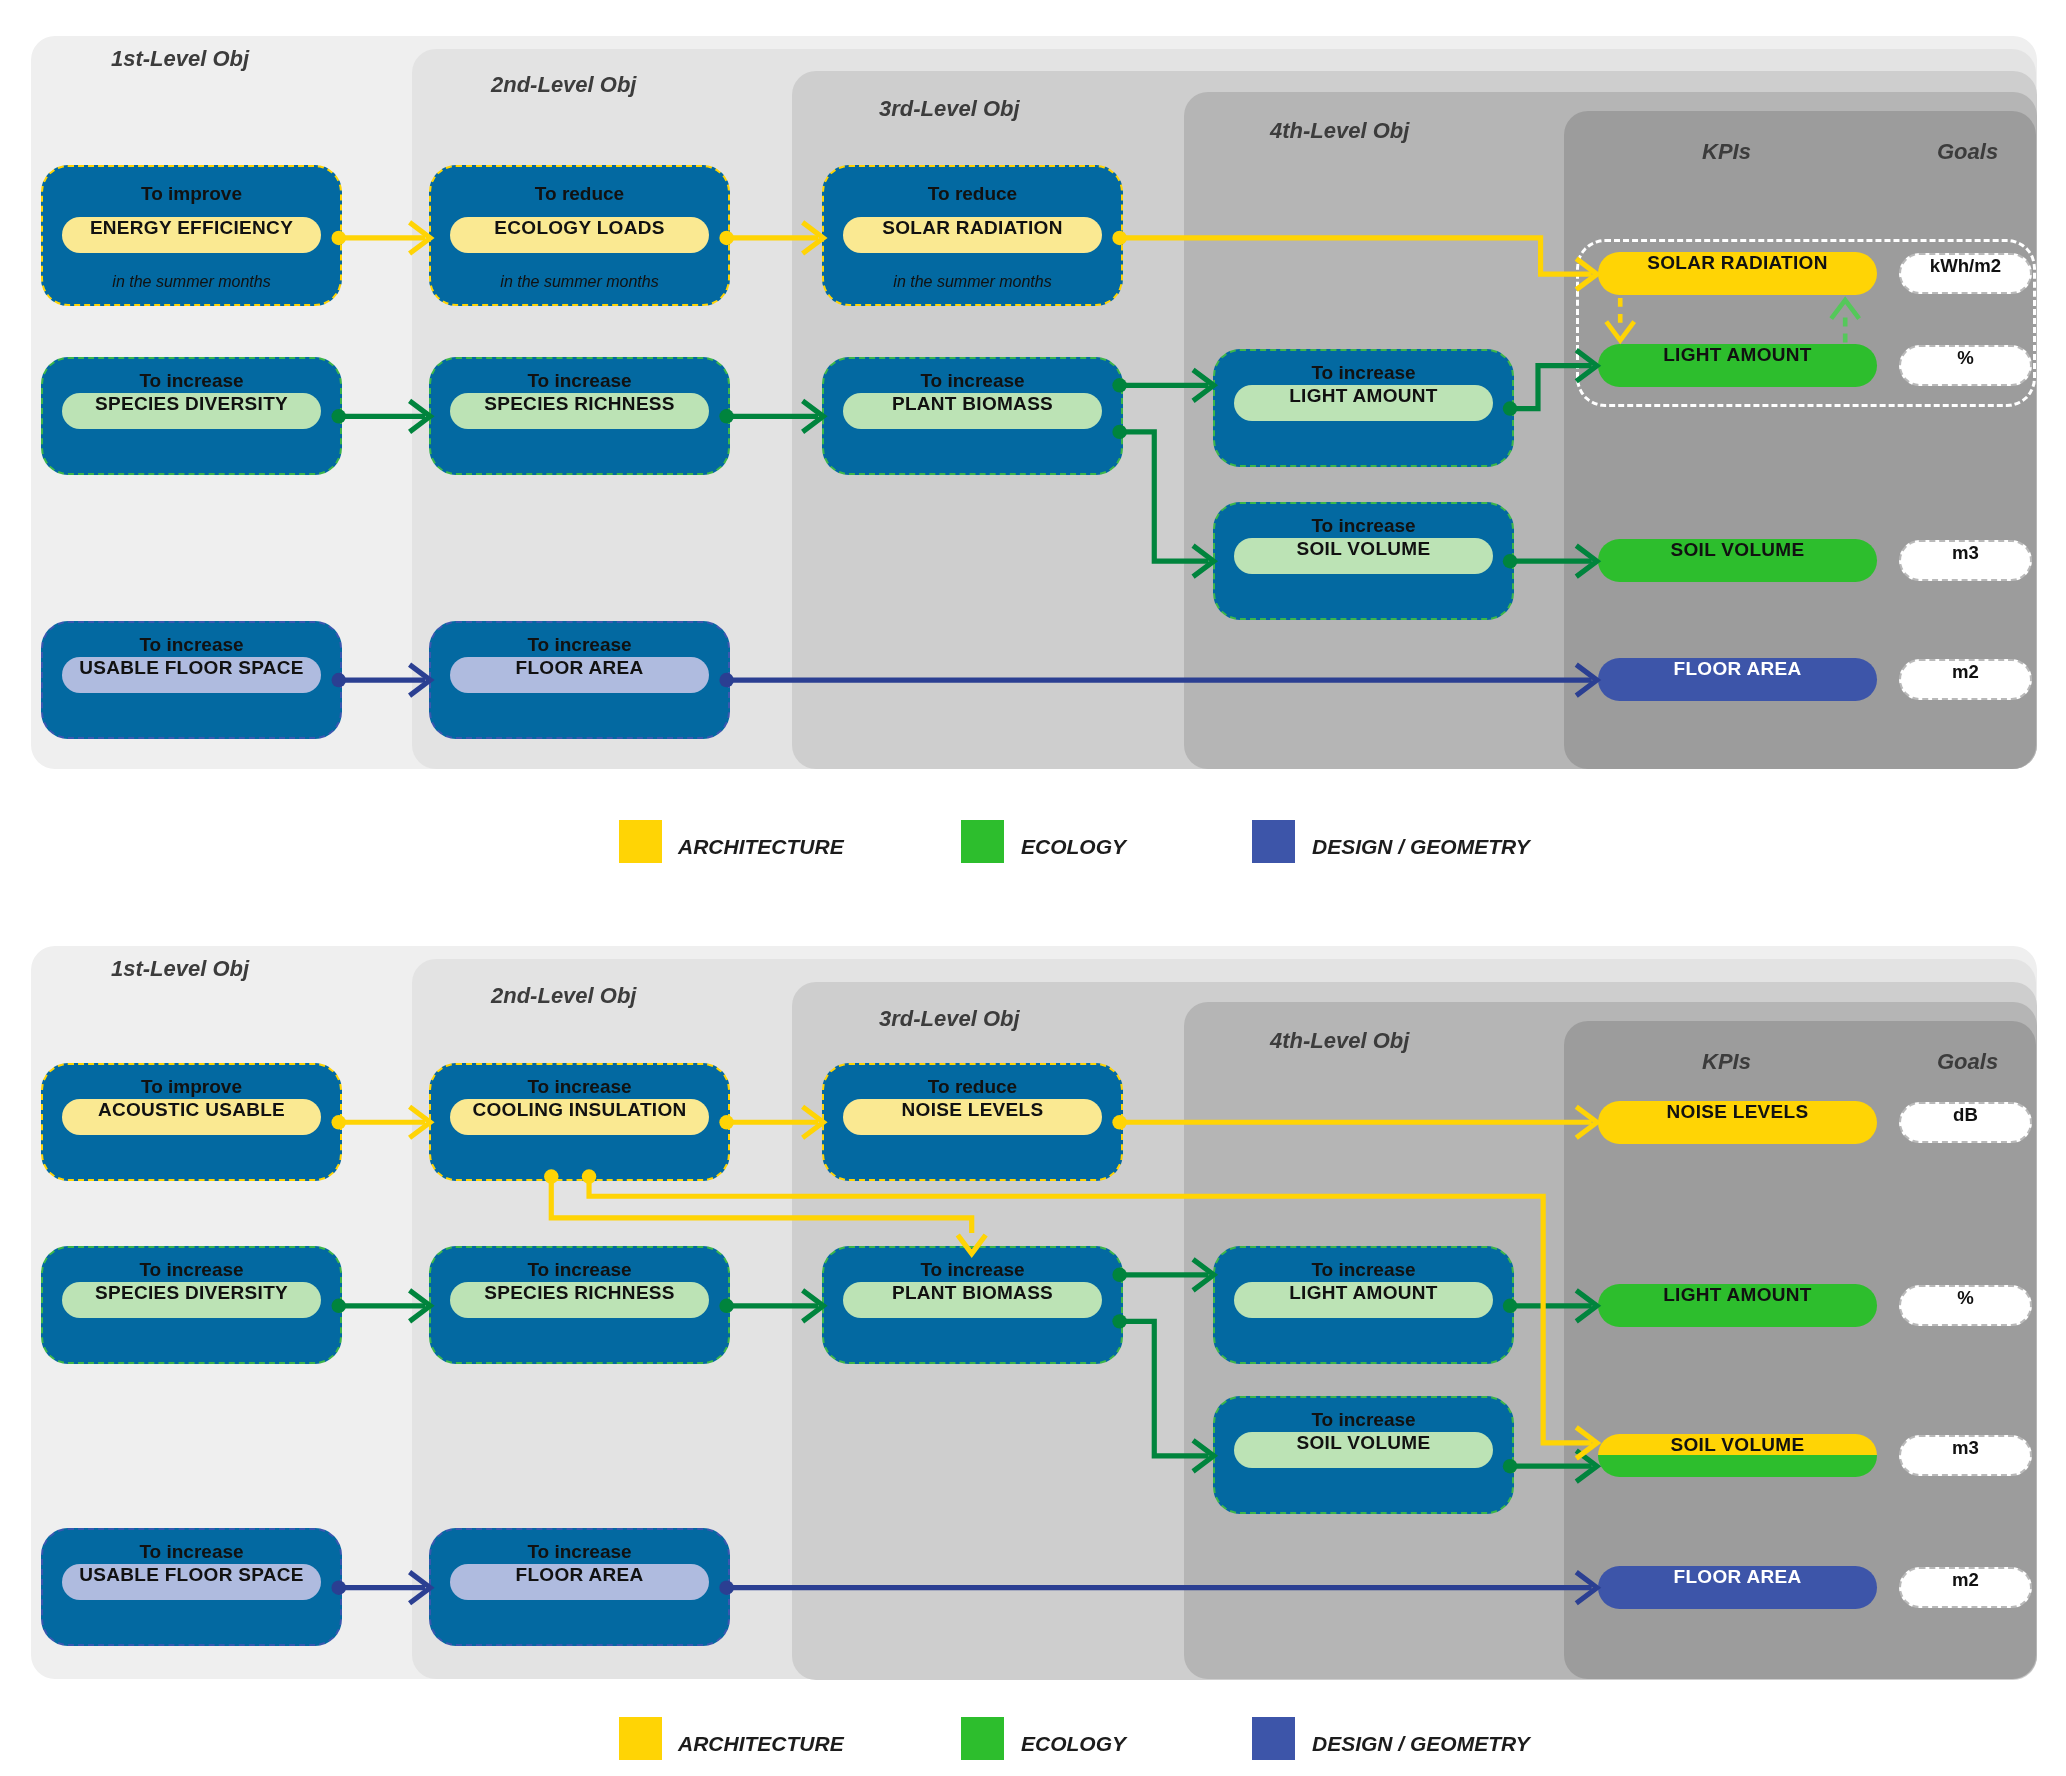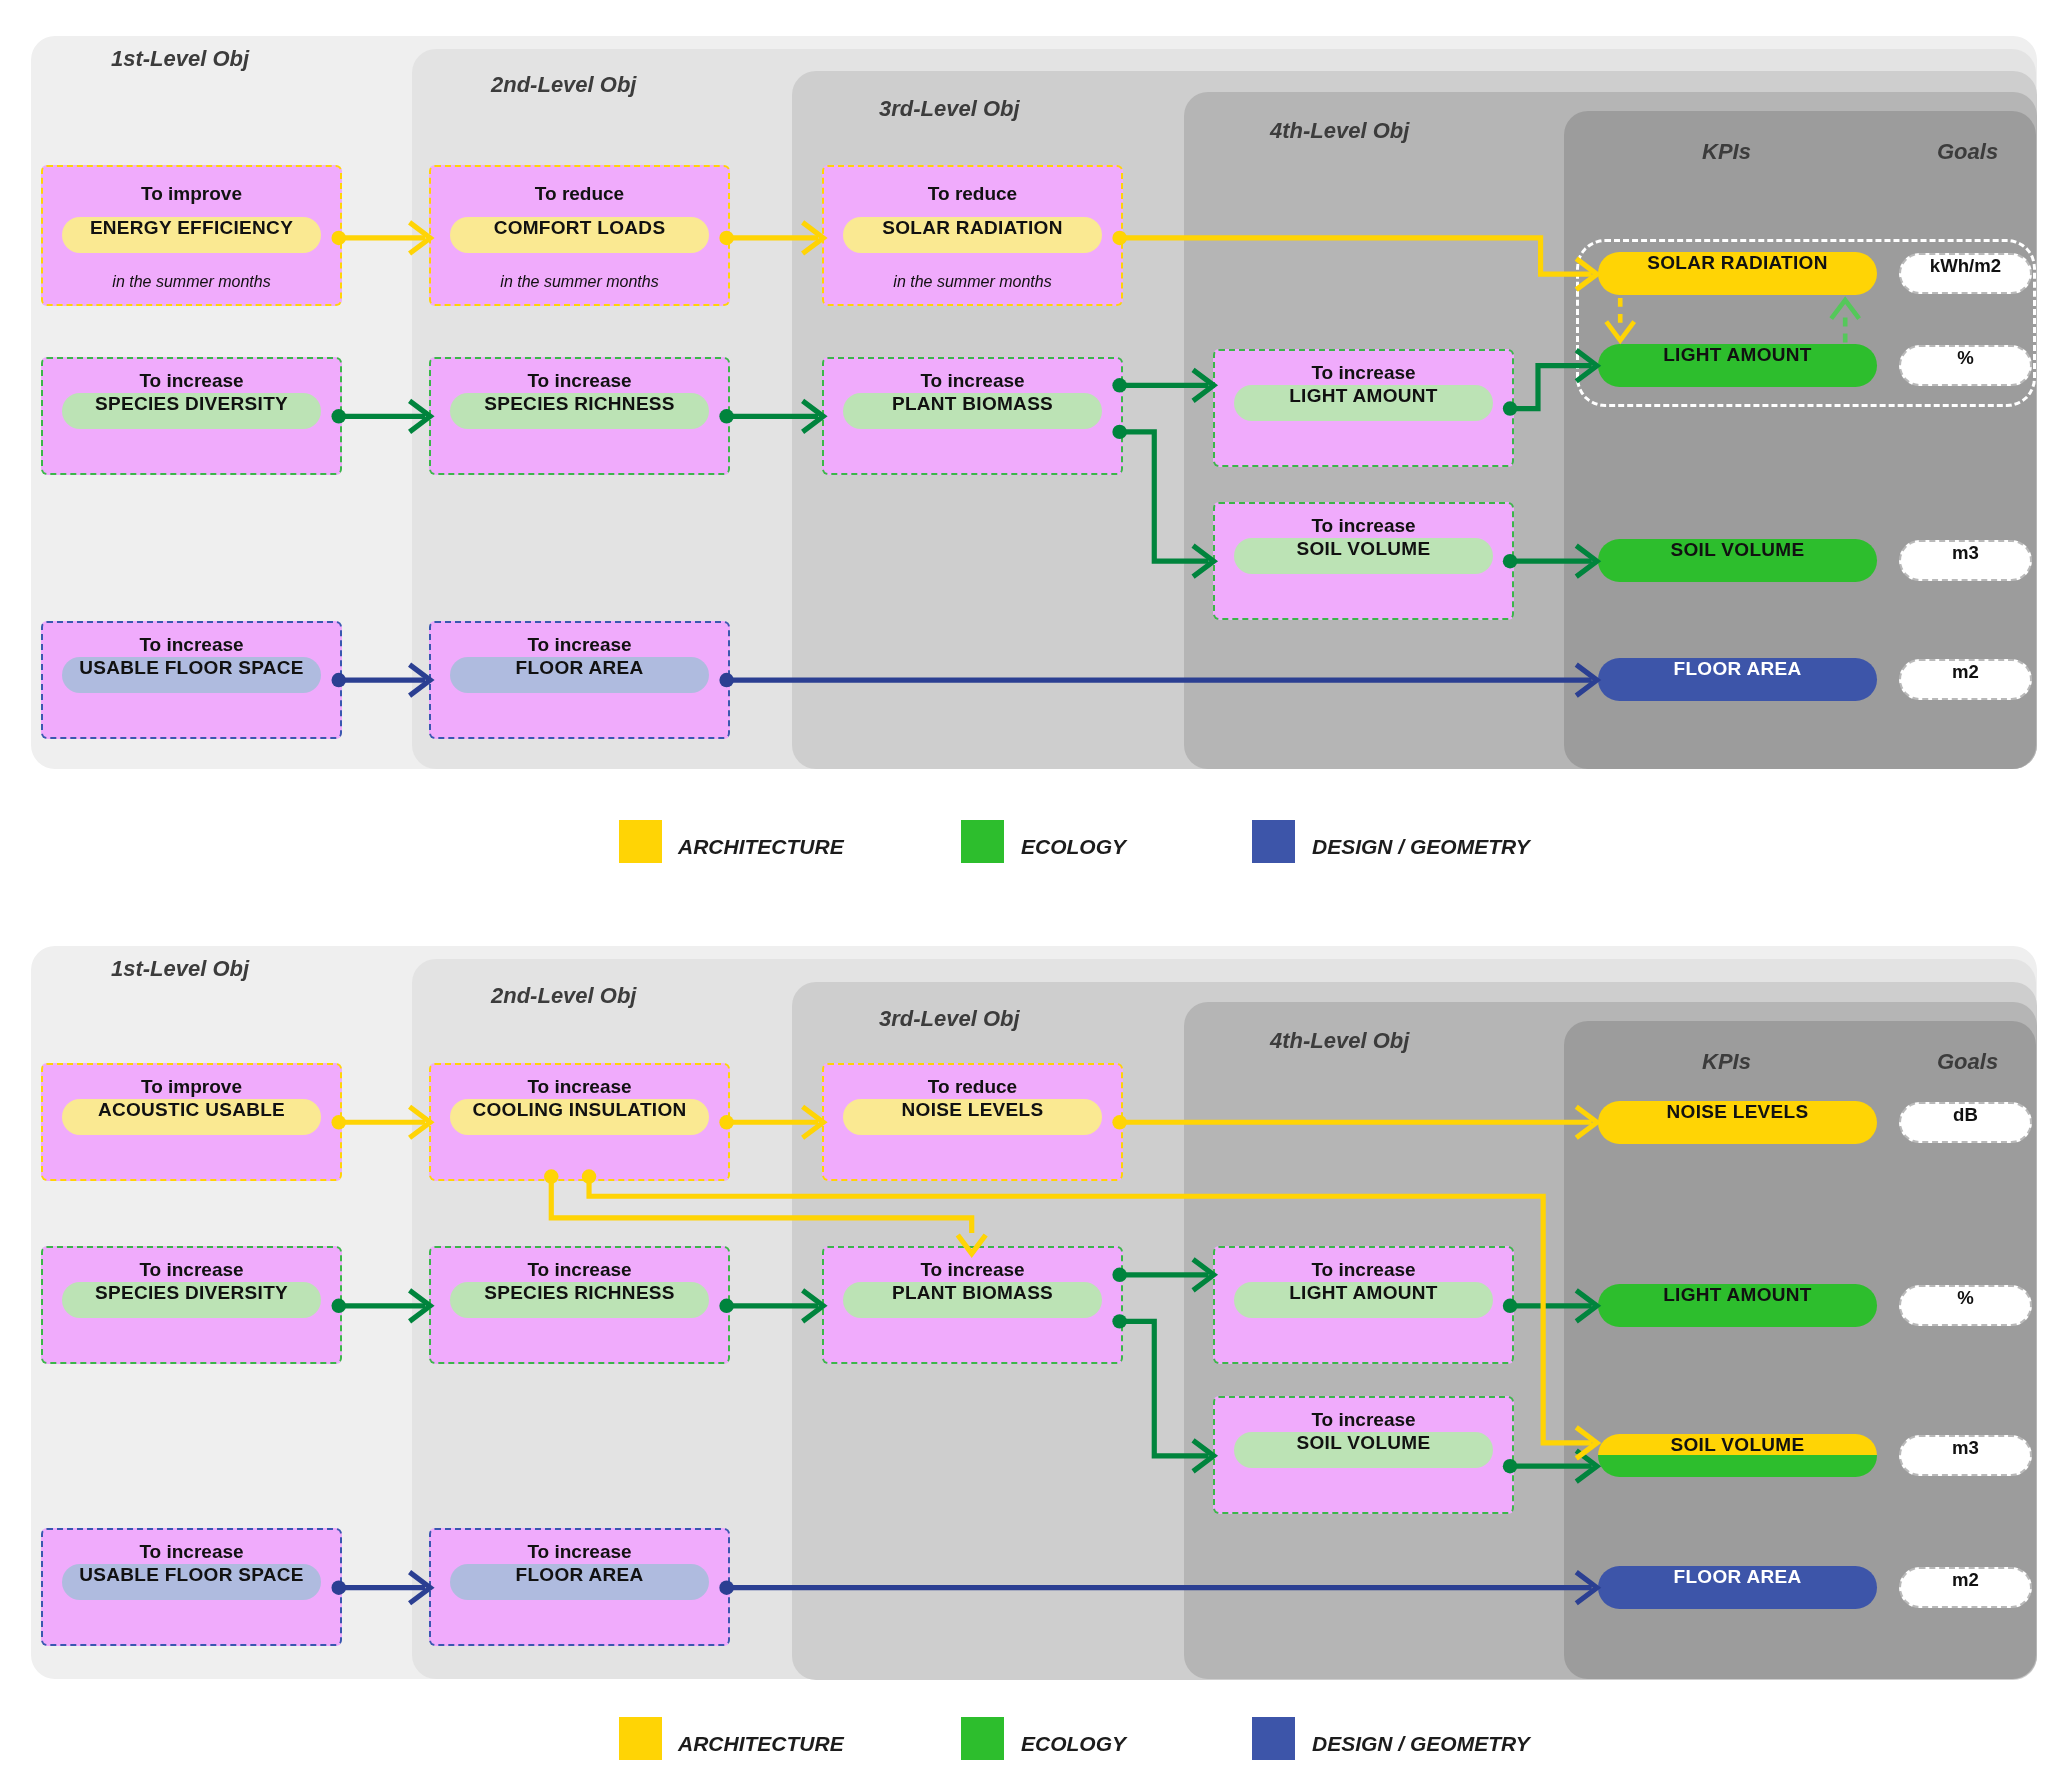--- a/index.html
+++ b/index.html
@@ -4,21 +4,21 @@
 <style>
   html,body{margin:0;padding:0;background:#ffffff;}
   body{width:2066px;height:1776px;position:relative;font-family:"Liberation Sans",sans-serif;}
   .layer{position:absolute;border-radius:24px;}
   .lv0{background:var(--panel0);}
   .lv1{background:var(--panel1);}
   .lv2{background:var(--panel2);}
   .lv3{background:var(--panel3);}
   .lv4{background:var(--panel4);}
   .hdr{position:absolute;font:700 italic 22px "Liberation Sans",sans-serif;color:var(--header-text);white-space:nowrap;}
-  .obj{position:absolute;background:#f0abfc;border-radius:6px;border:2.6px dashed #999;}
+  .obj{position:absolute;background:#0369a1;border-radius:27px;border:2.6px dashed #999;}
   .obj .obj-title{position:absolute;left:0;right:0;top:11.4px;text-align:center;font:700 19px "Liberation Sans",sans-serif;color:#111;}
   .obj.tall .obj-title{top:15.5px;}
   .obj .obj-pill{position:absolute;left:18.6px;right:18.6px;top:34px;height:36px;border-radius:24px;
       text-align:center;line-height:48px;font:700 19px "Liberation Sans",sans-serif;color:#111;letter-spacing:0.3px;}
   .obj.tall .obj-pill{top:50px;}
   .obj .obj-note{position:absolute;left:0;right:0;bottom:13.4px;text-align:center;font:italic 400 16px "Liberation Sans",sans-serif;color:#111;}
   .obj.t-yellow{border-color:var(--yellow);}
   .obj.t-yellow .obj-pill{background:var(--yellow-fill);}
   .obj.t-green{border-color:var(--green-border);}
   .obj.t-green .obj-pill{background:var(--green-fill);}
@@ -65,21 +65,21 @@
 
   <div class="kpi-group" style="left:1576px;top:239px;width:454px;height:162px;"></div>
 
   <div class="obj tall t-yellow" style="left:41px;top:165px;width:297px;height:137px;">
     <div class="obj-title">To improve</div>
     <div class="obj-pill">ENERGY EFFICIENCY</div>
     <div class="obj-note">in the summer months</div>
   </div>
   <div class="obj tall t-yellow" style="left:429px;top:165px;width:297px;height:137px;">
     <div class="obj-title">To reduce</div>
-    <div class="obj-pill">COMFORT LOADS</div>
+    <div class="obj-pill">ECOLOGY LOADS</div>
     <div class="obj-note">in the summer months</div>
   </div>
   <div class="obj tall t-yellow" style="left:822px;top:165px;width:297px;height:137px;">
     <div class="obj-title">To reduce</div>
     <div class="obj-pill">SOLAR RADIATION</div>
     <div class="obj-note">in the summer months</div>
   </div>
   <div class="obj t-green" style="left:41px;top:357px;width:297px;height:114px;">
     <div class="obj-title">To increase</div>
     <div class="obj-pill">SPECIES DIVERSITY</div>

